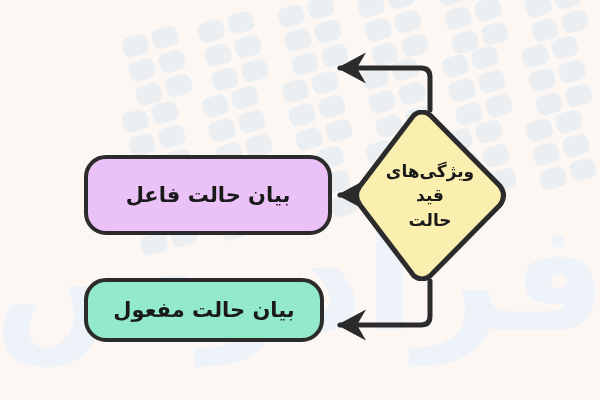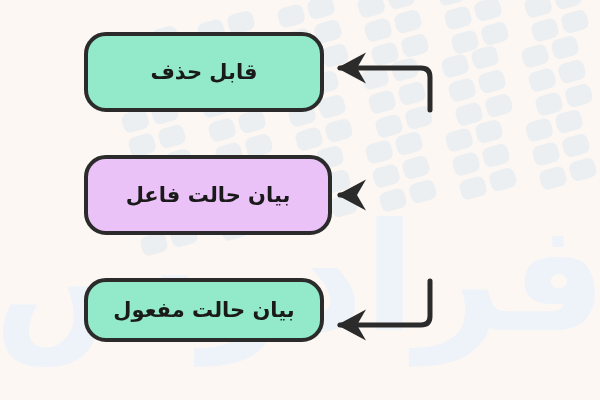--- a/index.html
+++ b/index.html
@@ -184,26 +184,41 @@
       </marker>
     </defs>
 
     <path d="M 430 110 L 430 77 Q 430 68 421 68 L 340 68" fill="none" stroke="#2b2b2b" stroke-width="5" stroke-linecap="round" marker-end="url(#arrowhead)"></path>
 
     <path d="M 350 195 L 340 195" fill="none" stroke="#2b2b2b" stroke-width="5" stroke-linecap="round" marker-end="url(#arrowhead)"></path>
 
     <path d="M 430 281 L 430 316 Q 430 325 421 325 L 340 325" fill="none" stroke="#2b2b2b" stroke-width="5" stroke-linecap="round" marker-end="url(#arrowhead)"></path>
   </svg>
 
-  <div class="node-box" id="node-deletable" style="background:#92eaca;">
-    <span>قابل حذف</span>
-  </div>
 
   <div class="node-box" id="node-subject-state" style="background:#ebc2f8;">
     <span>بیان حالت فاعل</span>
   </div>
 
   <div class="node-box" id="node-object-state" style="background:#92eaca;">
     <span>بیان حالت مفعول</span>
   </div>
 
+  <div class="diamond-wrap">
+    <svg viewBox="0 0 164 171" xmlns="http://www.w3.org/2000/svg" aria-hidden="true">
+      <path d="M 82 5
+               L 152 76
+               Q 159 85.5 152 95
+               L 82 166
+               Q 74 172 66 166
+               L 12 95
+               Q 5 85.5 12 76
+               L 66 5
+               Q 74 -1 82 5 Z" fill="#faefae" stroke="#2b2b2b" stroke-width="5" stroke-linejoin="round"></path>
+    </svg>
+    <div class="diamond-label">
+      <span>ویژگی‌های</span>
+      <span>قید</span>
+      <span>حالت</span>
+    </div>
+  </div>
 
 </div>
 
 </body></html>

